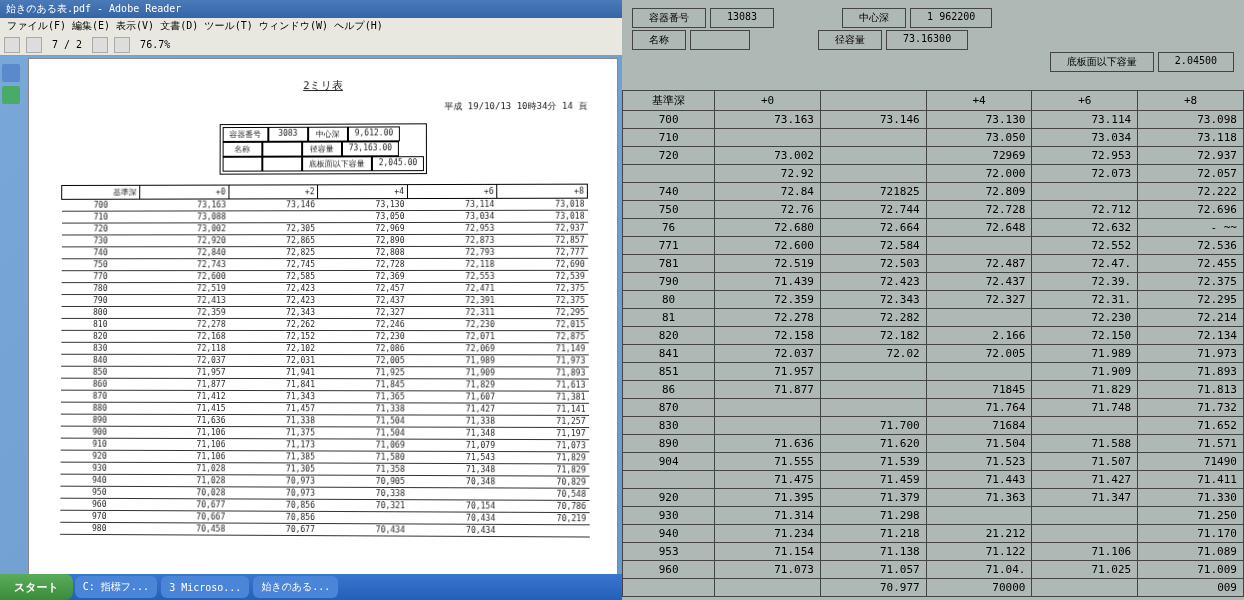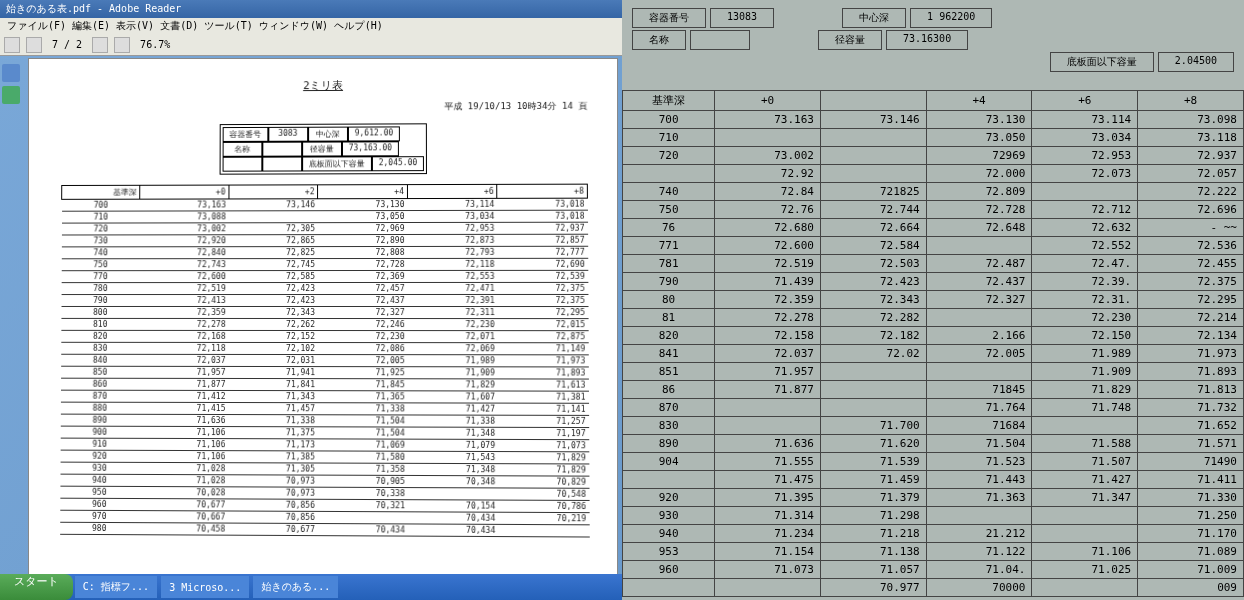--- a/index.html
+++ b/index.html
@@ -27,22 +27,22 @@
   .info-box { display: inline-block; border: 1px solid #000; padding: 2px; margin: 4px auto; }
   .info-row { display: flex; }
   .info-cell { border: 1px solid #000; padding: 1px 6px; font-size: 8px; min-width: 40px; }
   
   .data-table-left { width: 100%; border-collapse: collapse; font-size: 8px; margin-top: 6px; }
   .data-table-left th, .data-table-left td { border-bottom: 1px solid #333; padding: 1px 3px; text-align: right; font-weight: normal; }
   .data-table-left th { border: 1px solid #000; }
   .data-table-left td:first-child { text-align: center; }
   
   .taskbar { position: absolute; bottom: 0; left: 0; right: 0; height: 26px; background: linear-gradient(#3a75d0 0%, #2460b8 100%); display: flex; align-items: center; }
-  .start-btn { height: 26px; padding: 0 14px; background: linear-gradient(#5aac5a 0%, #3a8c3a 100%); color: #fff; font-weight: normal; font-size: 11px; border-radius: 0 8px 8px 0; display: flex; }
-  .task-item { height: 22px; margin: 2px; padding: 0 8px; background: #4a85d8; color: #fff; font-size: 10px; display: flex; align-items: center; border-radius: 0; }
+  .start-btn { height: 26px; padding: 0 14px; background: linear-gradient(#5aac5a 0%, #3a8c3a 100%); color: #fff; font-weight: bold; font-size: 11px; border-radius: 0 8px 8px 0; display: flex; align-items: center; }
+  .task-item { height: 22px; margin: 2px; padding: 0 8px; background: #4a85d8; color: #fff; font-size: 10px; display: flex; align-items: center; border-radius: 6px; }
   
   
   .sheet-header { padding: 8px 10px; }
   .hcell { border: 1px solid #444; padding: 2px 16px; background: #aeb8b4; white-space: nowrap; }
   .hcell.label { text-align: left; }
   .hcell.val { text-align: right; }
   
   .data-table-right { width: 100%; border-collapse: collapse; font-size: 11px; margin-top: 10px; }
   .data-table-right th, .data-table-right td { border: 1px solid #444; padding: 2px 6px; text-align: right; font-weight: normal; background: #aeb8b4; }
   .data-table-right th { text-align: center; }

